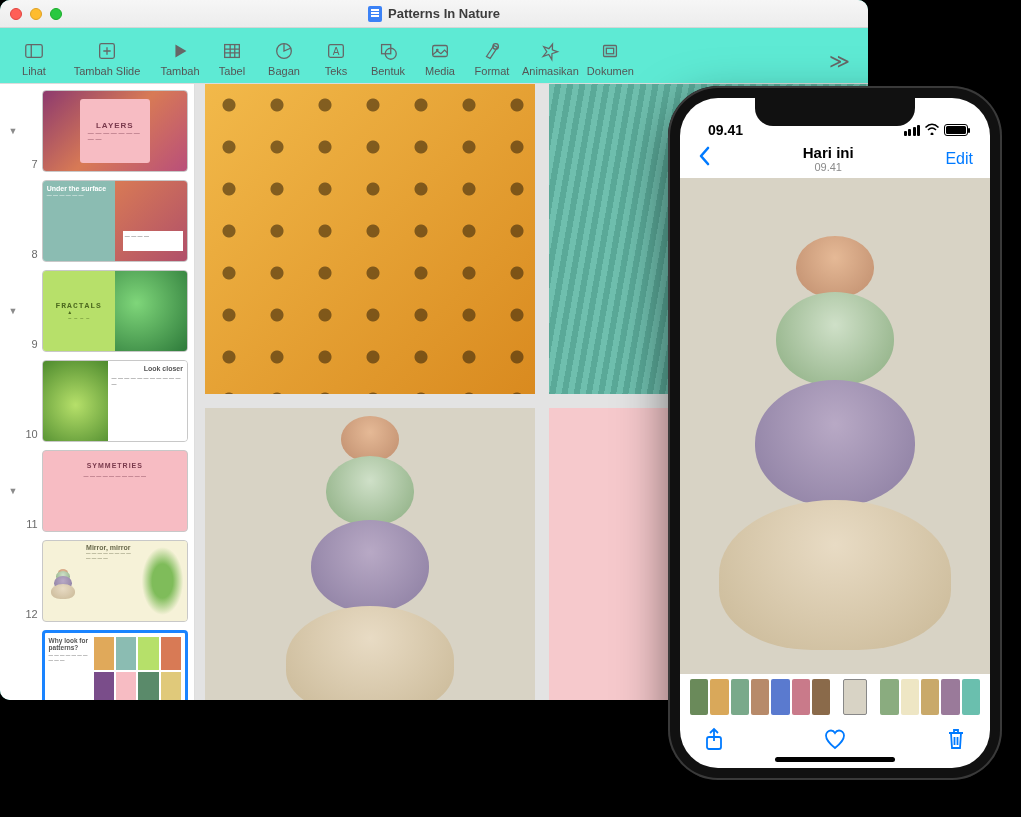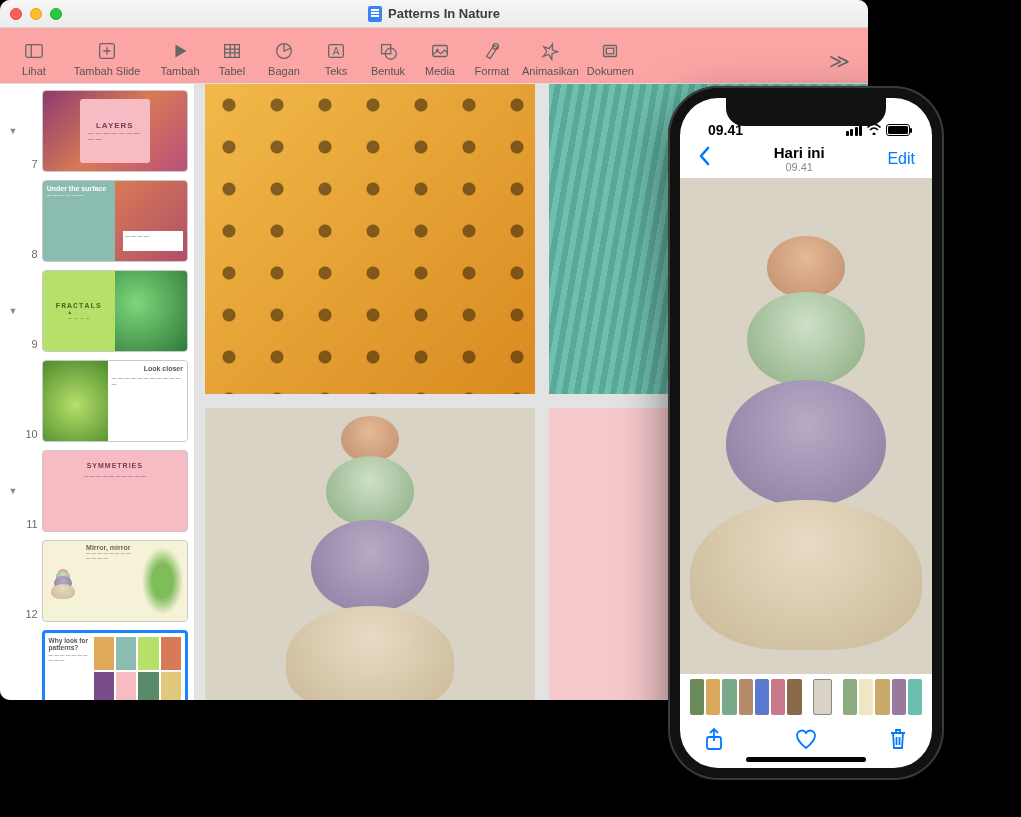--- a/index.html
+++ b/index.html
@@ -12,21 +12,21 @@
     overflow: hidden;
   }
 
   
   .mac-window {
     position: absolute;
     left: 0;
     top: 0;
     width: 868px;
     height: 700px;
-    background: #fca5a5;
+    background: #5eead4;
     border-radius: 10px;
     box-shadow: 0 18px 60px rgba(0,0,0,.45);
     overflow: hidden;
     display: flex;
     flex-direction: column;
   }
 
   .titlebar {
     height: 28px;
     background: linear-gradient(#f6f6f6,#ececec);
@@ -245,21 +245,21 @@
   .mini-stack .shell.s1{width:10px;height:8px;}
   .mini-stack .shell.s2{width:14px;height:11px;}
   .mini-stack .shell.s3{width:18px;height:14px;}
   .mini-stack .shell.s4{width:24px;height:15px;}
 
   
   .iphone {
     position: absolute;
     left: 668px;
     top: 86px;
-    width: 276px;
+    width: 334px;
     height: 694px;
     background: #111;
     border-radius: 50px;
     padding: 12px;
     box-shadow: 0 20px 50px rgba(0,0,0,.5),
                 inset 0 0 0 2px #3a3a3a;
   }
   .screen {
     width: 100%;
     height: 100%;

